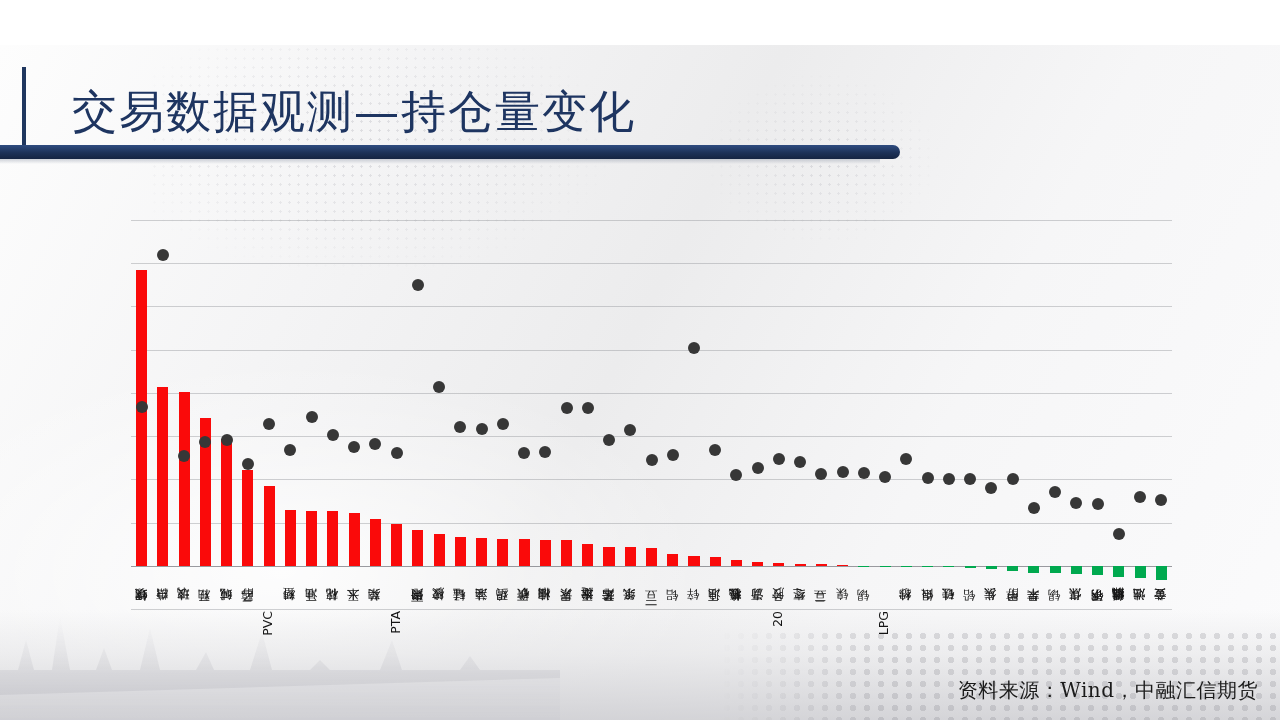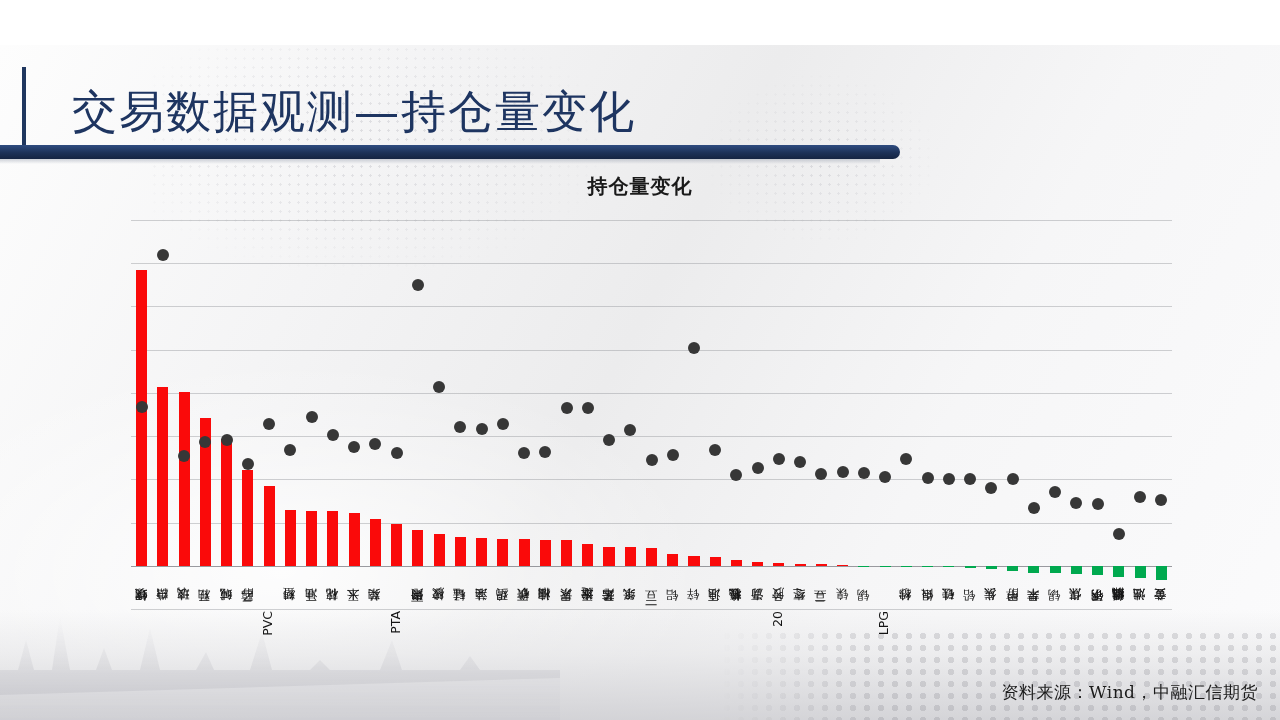--- a/index.html
+++ b/index.html
@@ -97,21 +97,21 @@
     transform:rotate(180deg);
     transform-origin:center;
     font-size:12.5px;color:#141414;letter-spacing:0px;
     white-space:nowrap;line-height:1;
     font-family:"DejaVu Sans","Liberation Sans",sans-serif;
   }
   #xlabels{position:absolute;left:131px;top:566px;width:1041px;height:140px;}
 
   #source{
     position:absolute;right:22px;bottom:16px;
-    font-size:17px;color:#1b1b1b;letter-spacing:.5px;
+    font-size:20px;color:#1b1b1b;letter-spacing:.5px;
     font-family:"DejaVu Serif","Liberation Serif",serif;
   }
 </style>
 </head>
 <body>
 
 <div id="slide">
   <div id="dots-texture"></div>
   <div id="dots-texture2"></div>
   <div id="silver-band"></div>
@@ -127,21 +127,20 @@
     </defs>
     <polygon fill="url(#sg)" points="0,200 0,150 18,150 26,120 34,150 52,150 60,96 70,150 96,150 104,128 112,150 140,150 150,108 160,150 196,150 206,132 214,150 250,150 262,112 272,150 310,150 320,140 330,150 380,150 392,120 402,150 460,150 470,136 480,150 560,150 560,200"></polygon>
     <polygon fill="#ffffff" opacity=".35" points="0,200 0,175 560,158 560,200"></polygon>
   </svg>
 
   <div id="header-rule-left"></div>
   <div id="title-bar"></div>
   <div id="title-bar-shadow"></div>
   <div id="slide-title">交易数据观测—持仓量变化</div>
 
-  <div id="chart-title">持仓量变化</div>
 
   <div id="plot">
       <div class="gridline" style="top: 0px;"></div>
       <div class="gridline" style="top: 43.2222px;"></div>
       <div class="gridline" style="top: 86.4444px;"></div>
       <div class="gridline" style="top: 129.667px;"></div>
       <div class="gridline" style="top: 172.889px;"></div>
       <div class="gridline" style="top: 216.111px;"></div>
       <div class="gridline" style="top: 259.333px;"></div>
       <div class="gridline" style="top: 302.556px;"></div>

